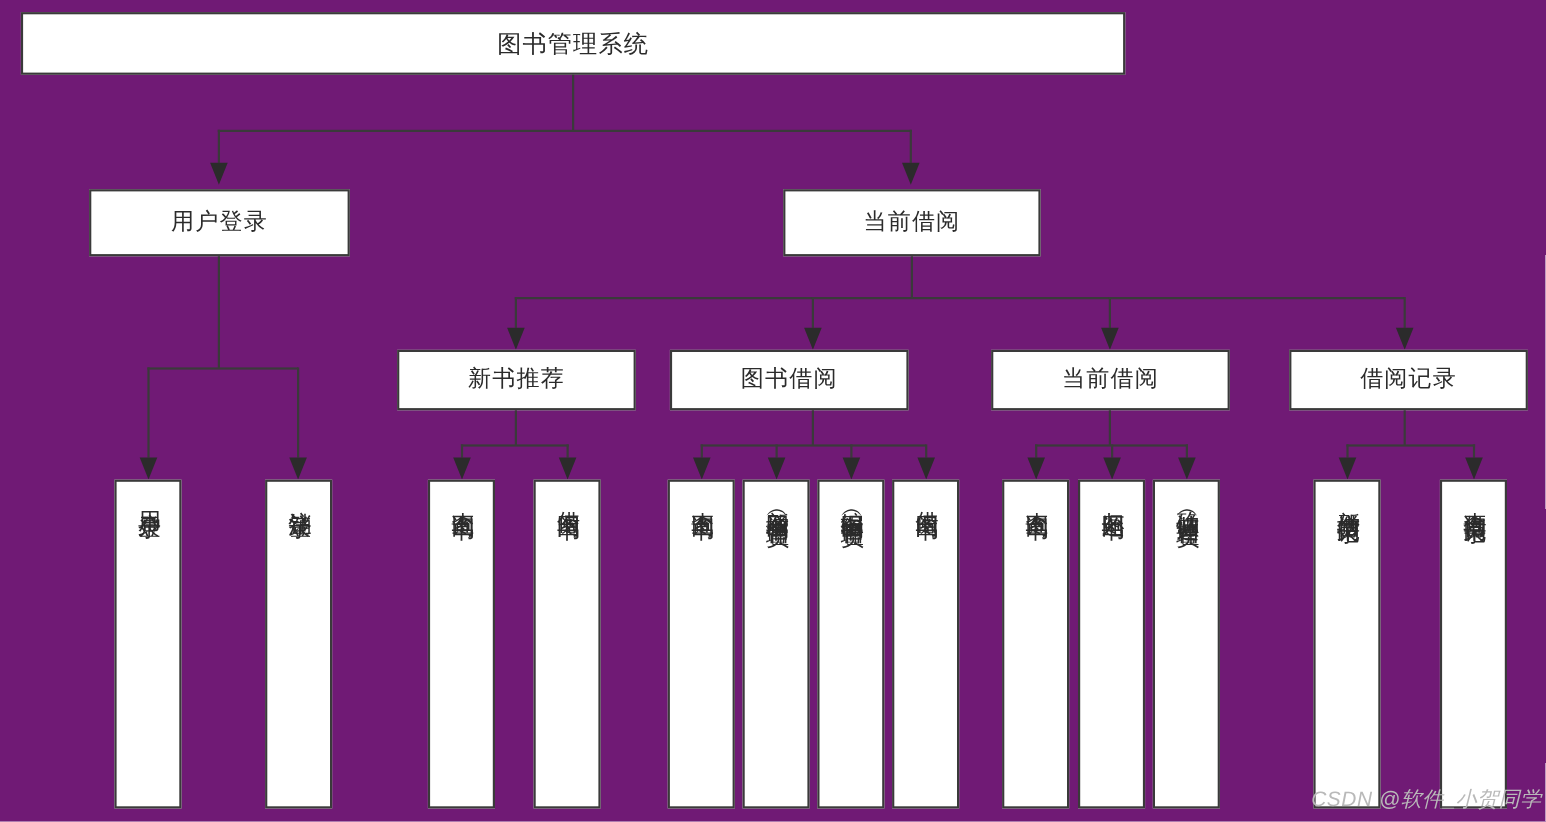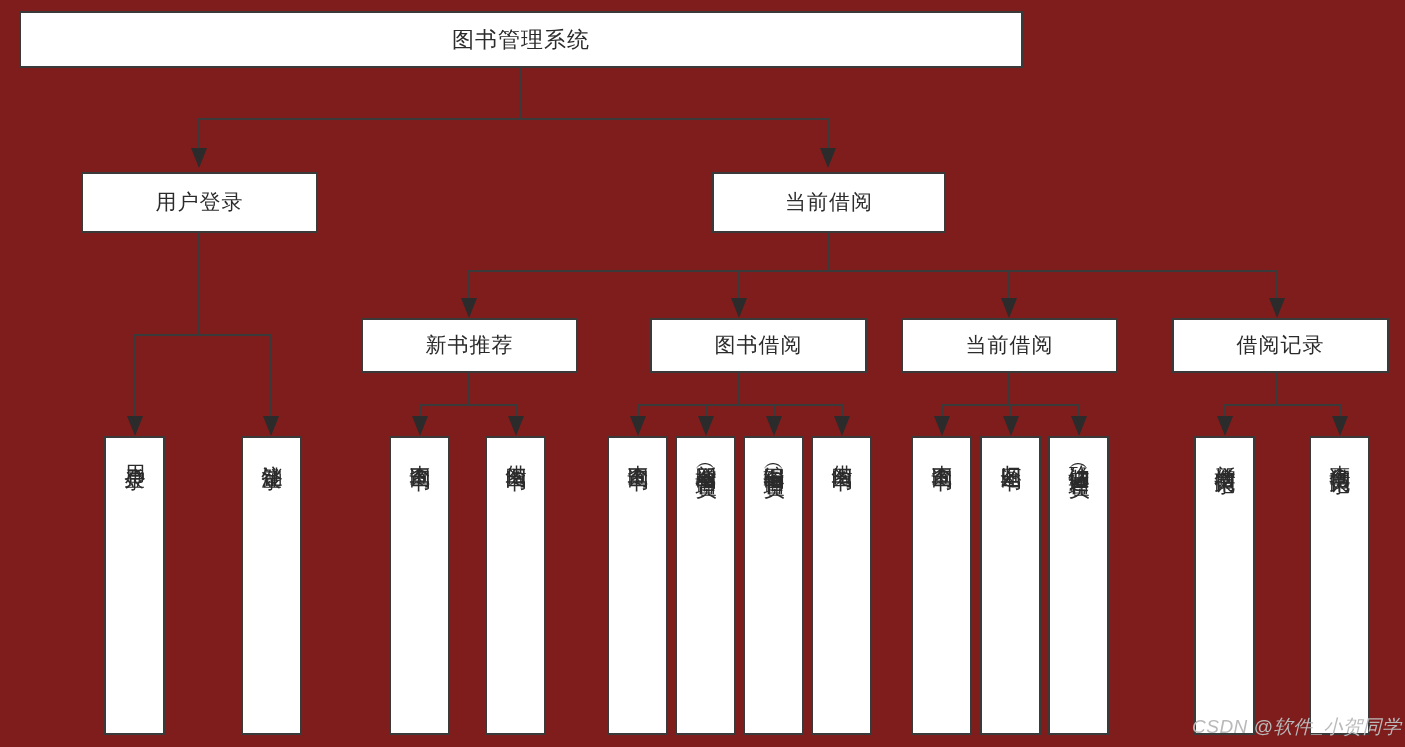--- a/index.html
+++ b/index.html
@@ -8,21 +8,21 @@
     padding: 0;
     background: #ffffff;
   }
   body {
     font-family: "Liberation Sans", "DejaVu Sans", sans-serif;
   }
   #diagram-root {
     position: relative;
     width: 1405px;
     height: 747px;
-    background: #7f1d1d;
+    background: #701a75;
     overflow: hidden;
   }
 
   
   .node {
     position: absolute;
     box-sizing: border-box;
     background: #ffffff;
     border: 2px solid #3a3a3a;
     display: flex;
@@ -132,21 +132,21 @@
   <div class="conn-v" style="left:1008px; top:270px; height:28px;"></div>
   <div class="conn-v" style="left:1276px; top:270px; height:28px;"></div>
   <div class="arrow" style="left:461px; top:298px;"></div>
   <div class="arrow" style="left:731px; top:298px;"></div>
   <div class="arrow" style="left:1001px; top:298px;"></div>
   <div class="arrow" style="left:1269px; top:298px;"></div>
 
   <div class="node level-3" style="left:361px; top:318px; width:217px; height:55px;justify-content:center;">
     <span class="label">新书推荐</span>
   </div>
-  <div class="node level-3" style="left:650px; top:318px; width:217px; height:55px;">
+  <div class="node level-3" style="left:609px; top:318px; width:217px; height:55px;">
     <span class="label">图书借阅</span>
   </div>
   <div class="node level-3" style="left:1172px; top:318px; width:217px; height:55px;">
     <span class="label">借阅记录</span>
   </div>
   <div class="node level-3" style="left:901px; top:318px; width:217px; height:55px;">
     <span class="label">当前借阅</span>
   </div>
 
   <div class="conn-v" style="left:468px; top:373px; height:32px;"></div>

